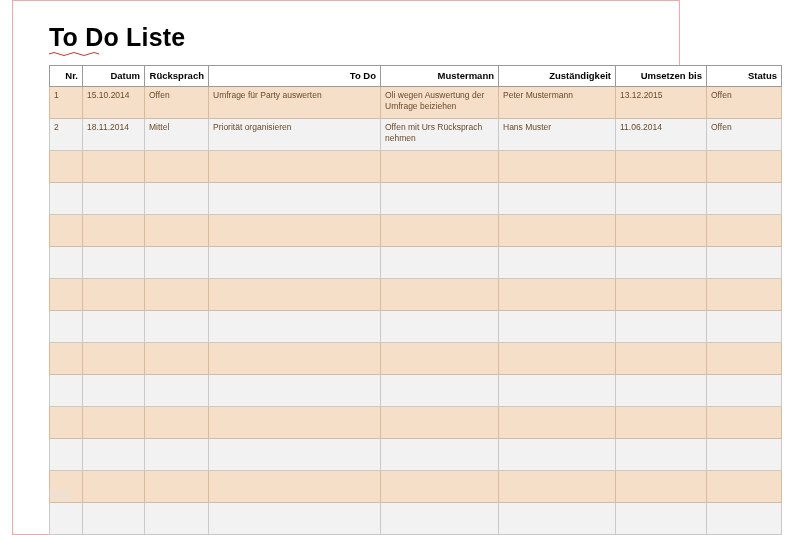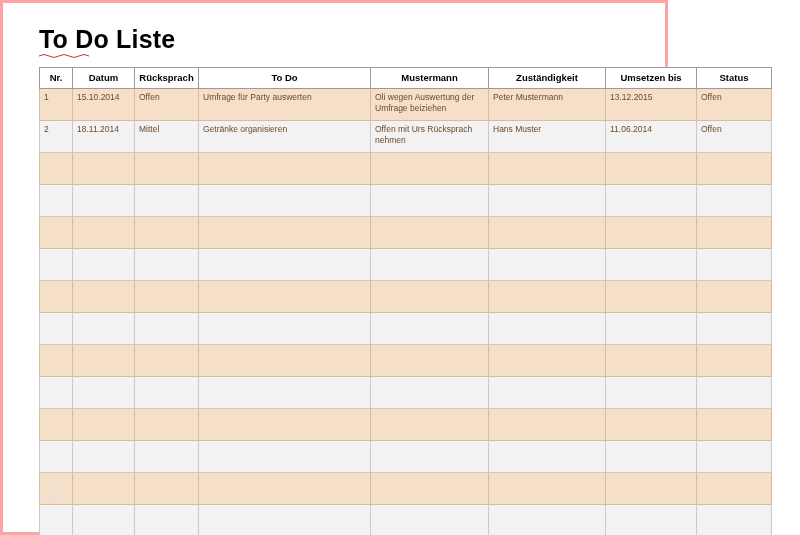--- a/index.html
+++ b/index.html
@@ -11,22 +11,23 @@
     height: 535px;
     background: #ffffff;
     font-family: "Liberation Sans", sans-serif;
     overflow: hidden;
   }
   .page {
     position: relative;
     width: 668px;
     height: 535px;
     box-sizing: border-box;
-    border: 3px solid #fca5a5;
+    border: 1px solid #fca5a5;
     background: #ffffff;
+    margin-left: 12px;
   }
   .title {
     position: absolute;
     left: 36px;
     top: 22px;
     font-size: 25px;
     font-weight: bold;
     color: #000000;
     letter-spacing: 0.2px;
   }
@@ -60,21 +61,21 @@
   table.todo col.c-zust    { width: 117px; }
   table.todo col.c-ums     { width: 91px; }
   table.todo col.c-status  { width: 75px; }
 
   table.todo th {
     border: 1px solid #9a9a9a;
     background: #ffffff;
     font-size: 9.5px;
     font-weight: bold;
     color: #000000;
-    text-align: center;
+    text-align: right;
     padding: 3px 4px 4px 4px;
     height: 13px;
     vertical-align: middle;
     white-space: nowrap;
   }
   table.todo td {
     border: 1px solid #bdbdbd;
     padding: 3px 4px 3px 4px;
     vertical-align: top;
     line-height: 1.35;
@@ -141,21 +142,21 @@
             <td>Umfrage für Party auswerten</td>
             <td>Oli wegen Auswertung der Umfrage beiziehen</td>
             <td>Peter Mustermann</td>
             <td>13.12.2015</td>
             <td>Offen</td>
           </tr>
           <tr class="plain data-row">
             <td>2</td>
             <td>18.11.2014</td>
             <td>Mittel</td>
-            <td>Getränke organisieren</td>
+            <td>Priorität organisieren</td>
             <td>Offen mit Urs Rücksprach nehmen</td>
             <td>Hans Muster</td>
             <td>11.06.2014</td>
             <td>Offen</td>
           </tr>
           <tr class="shade empty-tall">
             <td></td>
             <td></td>
             <td></td>
             <td></td>

